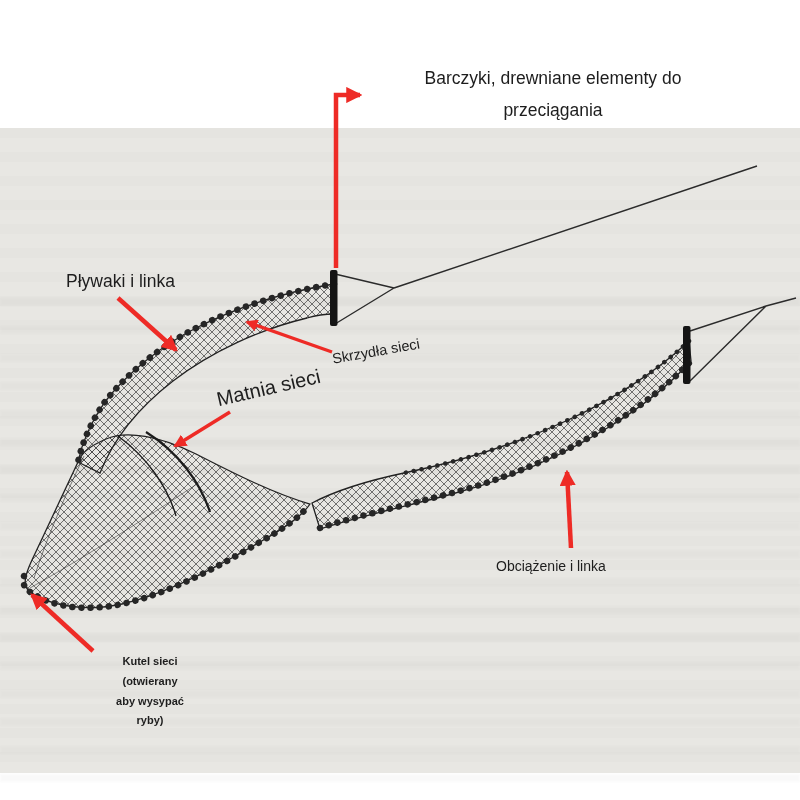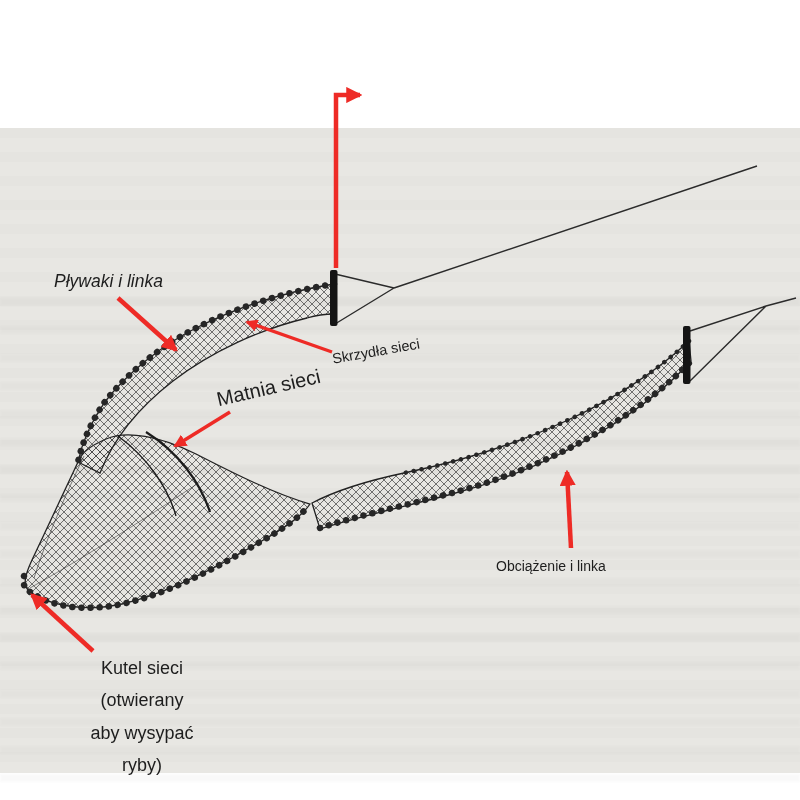--- a/index.html
+++ b/index.html
@@ -45,37 +45,38 @@
   .label{
     position:absolute;
     color:var(--text-color);
     line-height:1.85;
   }
   .label-barczyki{
     left:383px;top:62px;width:340px;
     font-size:17.5px;text-align:center;
   }
   .label-plywaki{
-    left:54px;top:265px;font-size:17.5px;font-style:italic;
+    left:66px;top:265px;font-size:17.5px;
   }
   .label-skrzydla{
     left:330px;top:346px;font-size:14.5px;
     transform:rotate(-10deg);transform-origin:left top;
   }
   .label-matnia{
     left:213px;top:382px;font-size:20px;
     transform:rotate(-13deg);transform-origin:left top;
   }
   .label-obciazenie{
     left:496px;top:554px;font-size:14px;
   }
   .label-kutel{
-    left:52px;top:652px;width:180px;
-    font-size:18px;text-align:center;line-height:1.8;
+    left:60px;top:652px;width:180px;
+    font-size:11px;text-align:center;line-height:1.8;
     white-space:pre-line;
+    font-weight:bold;
   }
 </style>
 </head>
 <body>
 
 <div class="stage">
 
   <div class="paper">
     <div class="paper-texture"></div>
     <div class="ghost-lines"></div>
@@ -139,20 +140,21 @@
     <g>
       <path class="arrow" d="M336,268 L336,95 L360,95" stroke-width="4.5" marker-end="url(#arrow)"></path>
       <path class="arrow" d="M118,298 L176,350" stroke-width="4.5" marker-end="url(#arrow)"></path>
       <path class="arrow" d="M332,352 L247,322" stroke-width="3.4" marker-end="url(#arrow)"></path>
       <path class="arrow" d="M230,412 L175,446" stroke-width="3.6" marker-end="url(#arrow)"></path>
       <path class="arrow" d="M571,548 L567,472" stroke-width="4.5" marker-end="url(#arrow)"></path>
       <path class="arrow" d="M93,651 L32,595" stroke-width="4.5" marker-end="url(#arrow)"></path>
     </g>
   </svg>
 
+  <div class="label label-barczyki">Barczyki, drewniane elementy do przeciągania</div>
 
   <div class="label label-plywaki">Pływaki i linka</div>
 
   <div class="label label-skrzydla">Skrzydła sieci</div>
 
   <div class="label label-matnia">Matnia sieci</div>
 
   <div class="label label-obciazenie">Obciążenie i linka</div>
 
   <div class="label label-kutel">Kutel sieci

